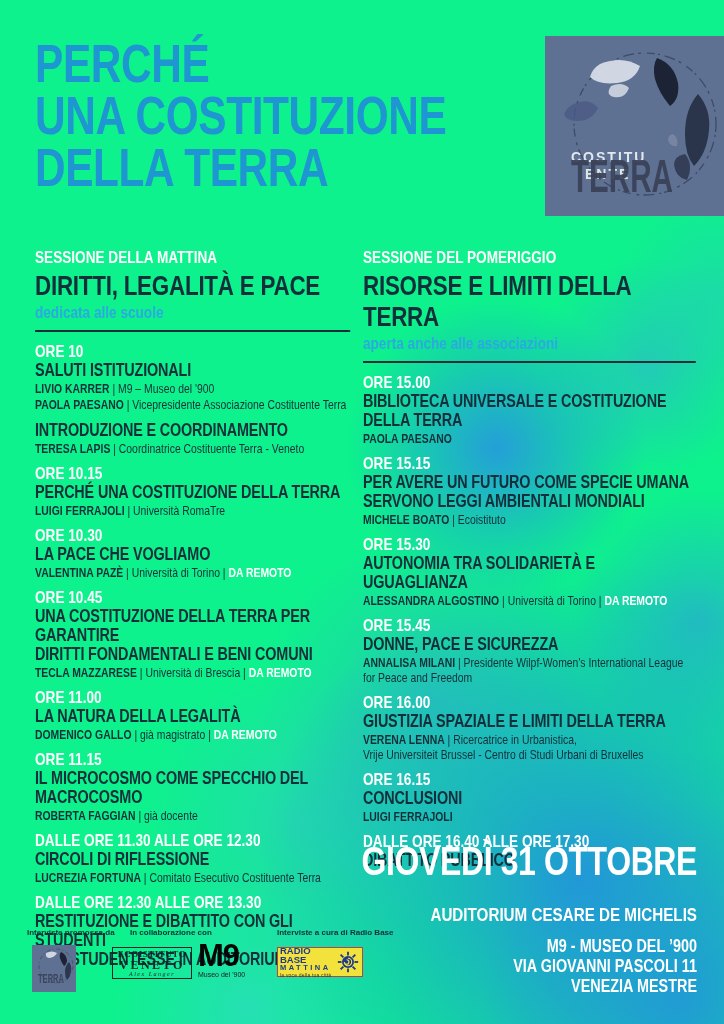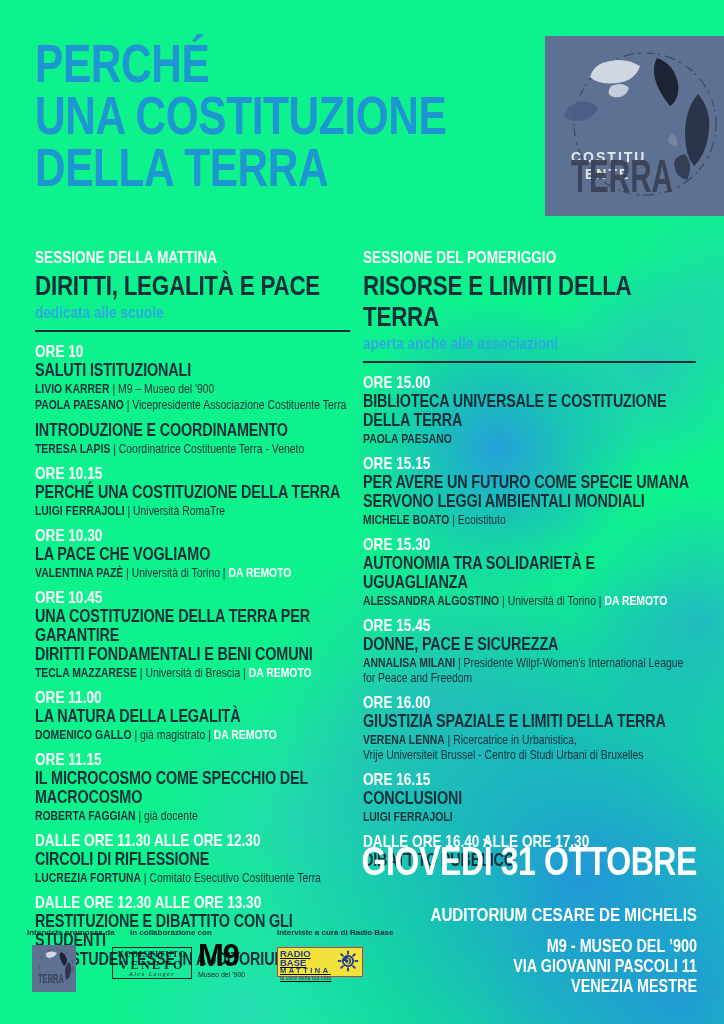--- a/index.html
+++ b/index.html
@@ -59,21 +59,21 @@
   .eco-logo{position:absolute;left:112px;top:947px;width:78px;height:30px;border:1.5px solid #15232a;
     color:#15232a;text-align:center;font-family:"Liberation Serif","DejaVu Serif",serif;
     display:flex;flex-direction:column;justify-content:center;}
   .eco1{font-size:9px;font-weight:bold;letter-spacing:.5px;line-height:10px;}
   .eco2{font-size:12px;font-weight:bold;letter-spacing:2.5px;line-height:12px;}
   .eco3{font-size:6px;font-style:italic;letter-spacing:1.5px;line-height:7px;}
   .m9-logo{position:absolute;left:198px;top:941px;color:#050505;}
   .m9-big{font-size:31px;font-weight:800;letter-spacing:-1px;line-height:30px;}
   .m9-small{font-size:7px;color:#1c1c1c;margin-top:0px;}
   .radio-logo{position:absolute;left:277px;top:947px;width:86px;height:30px;background:#f3e23c;
-    border:1px solid #b5483a;box-sizing:border-box;display:flex;align-items:flex-start;padding:1px 2px;text-decoration:underline;}
+    border:1px solid #b5483a;box-sizing:border-box;display:flex;align-items:center;padding:1px 2px;}
   .radio-txt{flex:1;color:#1d3a8f;}
   .radio1{font-size:9.5px;font-weight:bold;line-height:9px;}
   .radio2{font-size:7.5px;font-weight:bold;letter-spacing:2.5px;line-height:8px;}
   .radio3{font-size:5px;color:#333333;letter-spacing:.2px;line-height:6px;}
   .radio-sun{width:24px;height:24px;flex:none;}
 </style>
 </head>
 <body>
 
 <div class="poster">

